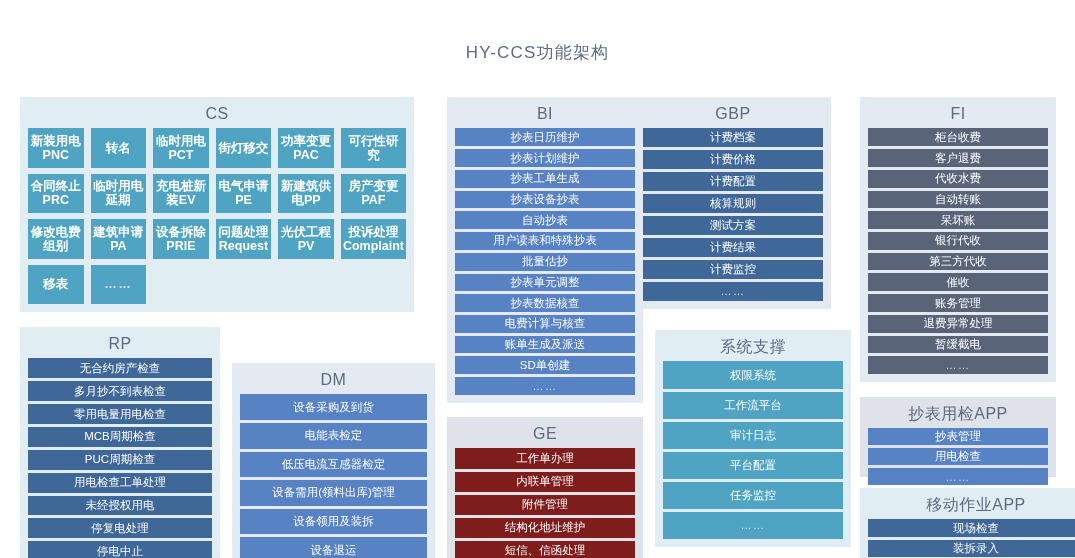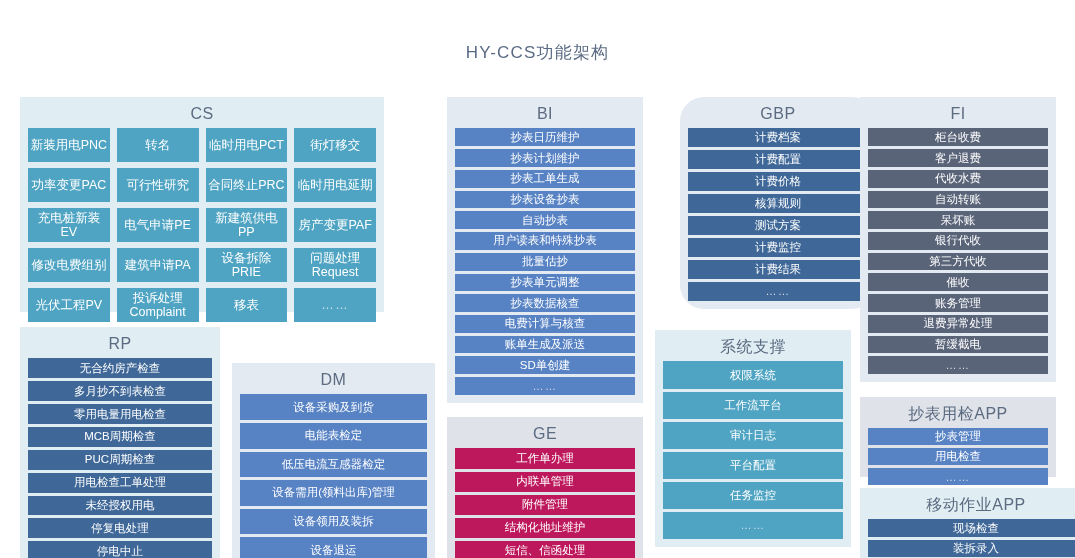--- a/index.html
+++ b/index.html
@@ -43,22 +43,23 @@
     line-height: 1.15;
   }
   .cells {
     display: flex;
     flex-direction: column;
     gap: 3px;
     flex: 1;
   }
   .cells.grid4 {
     display: grid;
-    grid-template-columns: repeat(4, 1fr);
+    grid-template-columns: repeat(6, 1fr);
     gap: 6px 7px;
+    font-weight: bold;
   }
   .cell {
     color: #ffffff;
     font-size: 11.5px;
     text-align: center;
     display: flex;
     align-items: center;
     justify-content: center;
     line-height: 1.12;
     padding: 2px 2px;
@@ -71,35 +72,35 @@
 
   
   .bg-blue  { background: #e3eaf2; }
   .bg-cyan  { background: #e0eef4; }
   .bg-gray  { background: #dfe3e9; }
 
   .c-teal   { background: #4ea4c2; }
   .c-blue   { background: #5782c4; }
   .c-slate  { background: #3f6898; }
   .c-gray   { background: #5a6479; }
-  .c-dgray  { background: #be185d; }
+  .c-dgray  { background: #7f1d1d; }
 
   .title-only {
     align-items: center;
     justify-content: center;
   }
   .title-only .panel-title { padding: 0; font-size: 17px; }
 </style>
 </head>
 <body>
 
 <div id="page-title">HY-CCS功能架构</div>
 
 <div class="canvas" id="canvas">
-    <div class="panel bg-cyan" style="left: 20px; top: 33px; width: 364px; height: 215px; align-items: center;">
+    <div class="panel bg-cyan" style="left: 20px; top: 33px; width: 394px; height: 215px;">
       <div class="panel-title">CS</div>
       <div class="cells grid4">
         <div class="cell c-teal">新装用电PNC</div>
         <div class="cell c-teal">转名</div>
         <div class="cell c-teal">临时用电PCT</div>
         <div class="cell c-teal">街灯移交</div>
         <div class="cell c-teal">功率变更PAC</div>
         <div class="cell c-teal">可行性研究</div>
         <div class="cell c-teal">合同终止PRC</div>
         <div class="cell c-teal">临时用电延期</div>
@@ -130,30 +131,30 @@
         <div class="cell c-blue">用户读表和特殊抄表</div>
         <div class="cell c-blue">批量估抄</div>
         <div class="cell c-blue">抄表单元调整</div>
         <div class="cell c-blue">抄表数据核查</div>
         <div class="cell c-blue">电费计算与核查</div>
         <div class="cell c-blue">账单生成及派送</div>
         <div class="cell c-blue">SD单创建</div>
         <div class="cell c-blue dots">……</div>
       </div>
     </div>
-    <div class="panel bg-blue" style="left: 680px; top: 33px; width: 196px; height: 212px; border-radius: 24px;">
+    <div class="panel bg-blue" style="left: 635px; top: 33px; width: 196px; height: 212px;">
       <div class="panel-title">GBP</div>
       <div class="cells">
         <div class="cell c-slate">计费档案</div>
+        <div class="cell c-slate">计费价格</div>
         <div class="cell c-slate">计费配置</div>
-        <div class="cell c-slate">计费价格</div>
         <div class="cell c-slate">核算规则</div>
         <div class="cell c-slate">测试方案</div>
+        <div class="cell c-slate">计费结果</div>
         <div class="cell c-slate">计费监控</div>
-        <div class="cell c-slate">计费结果</div>
         <div class="cell c-slate dots">……</div>
       </div>
     </div>
     <div class="panel bg-blue" style="left: 860px; top: 33px; width: 196px; height: 285px;">
       <div class="panel-title">FI</div>
       <div class="cells">
         <div class="cell c-gray">柜台收费</div>
         <div class="cell c-gray">客户退费</div>
         <div class="cell c-gray">代收水费</div>
         <div class="cell c-gray">自动转账</div>

